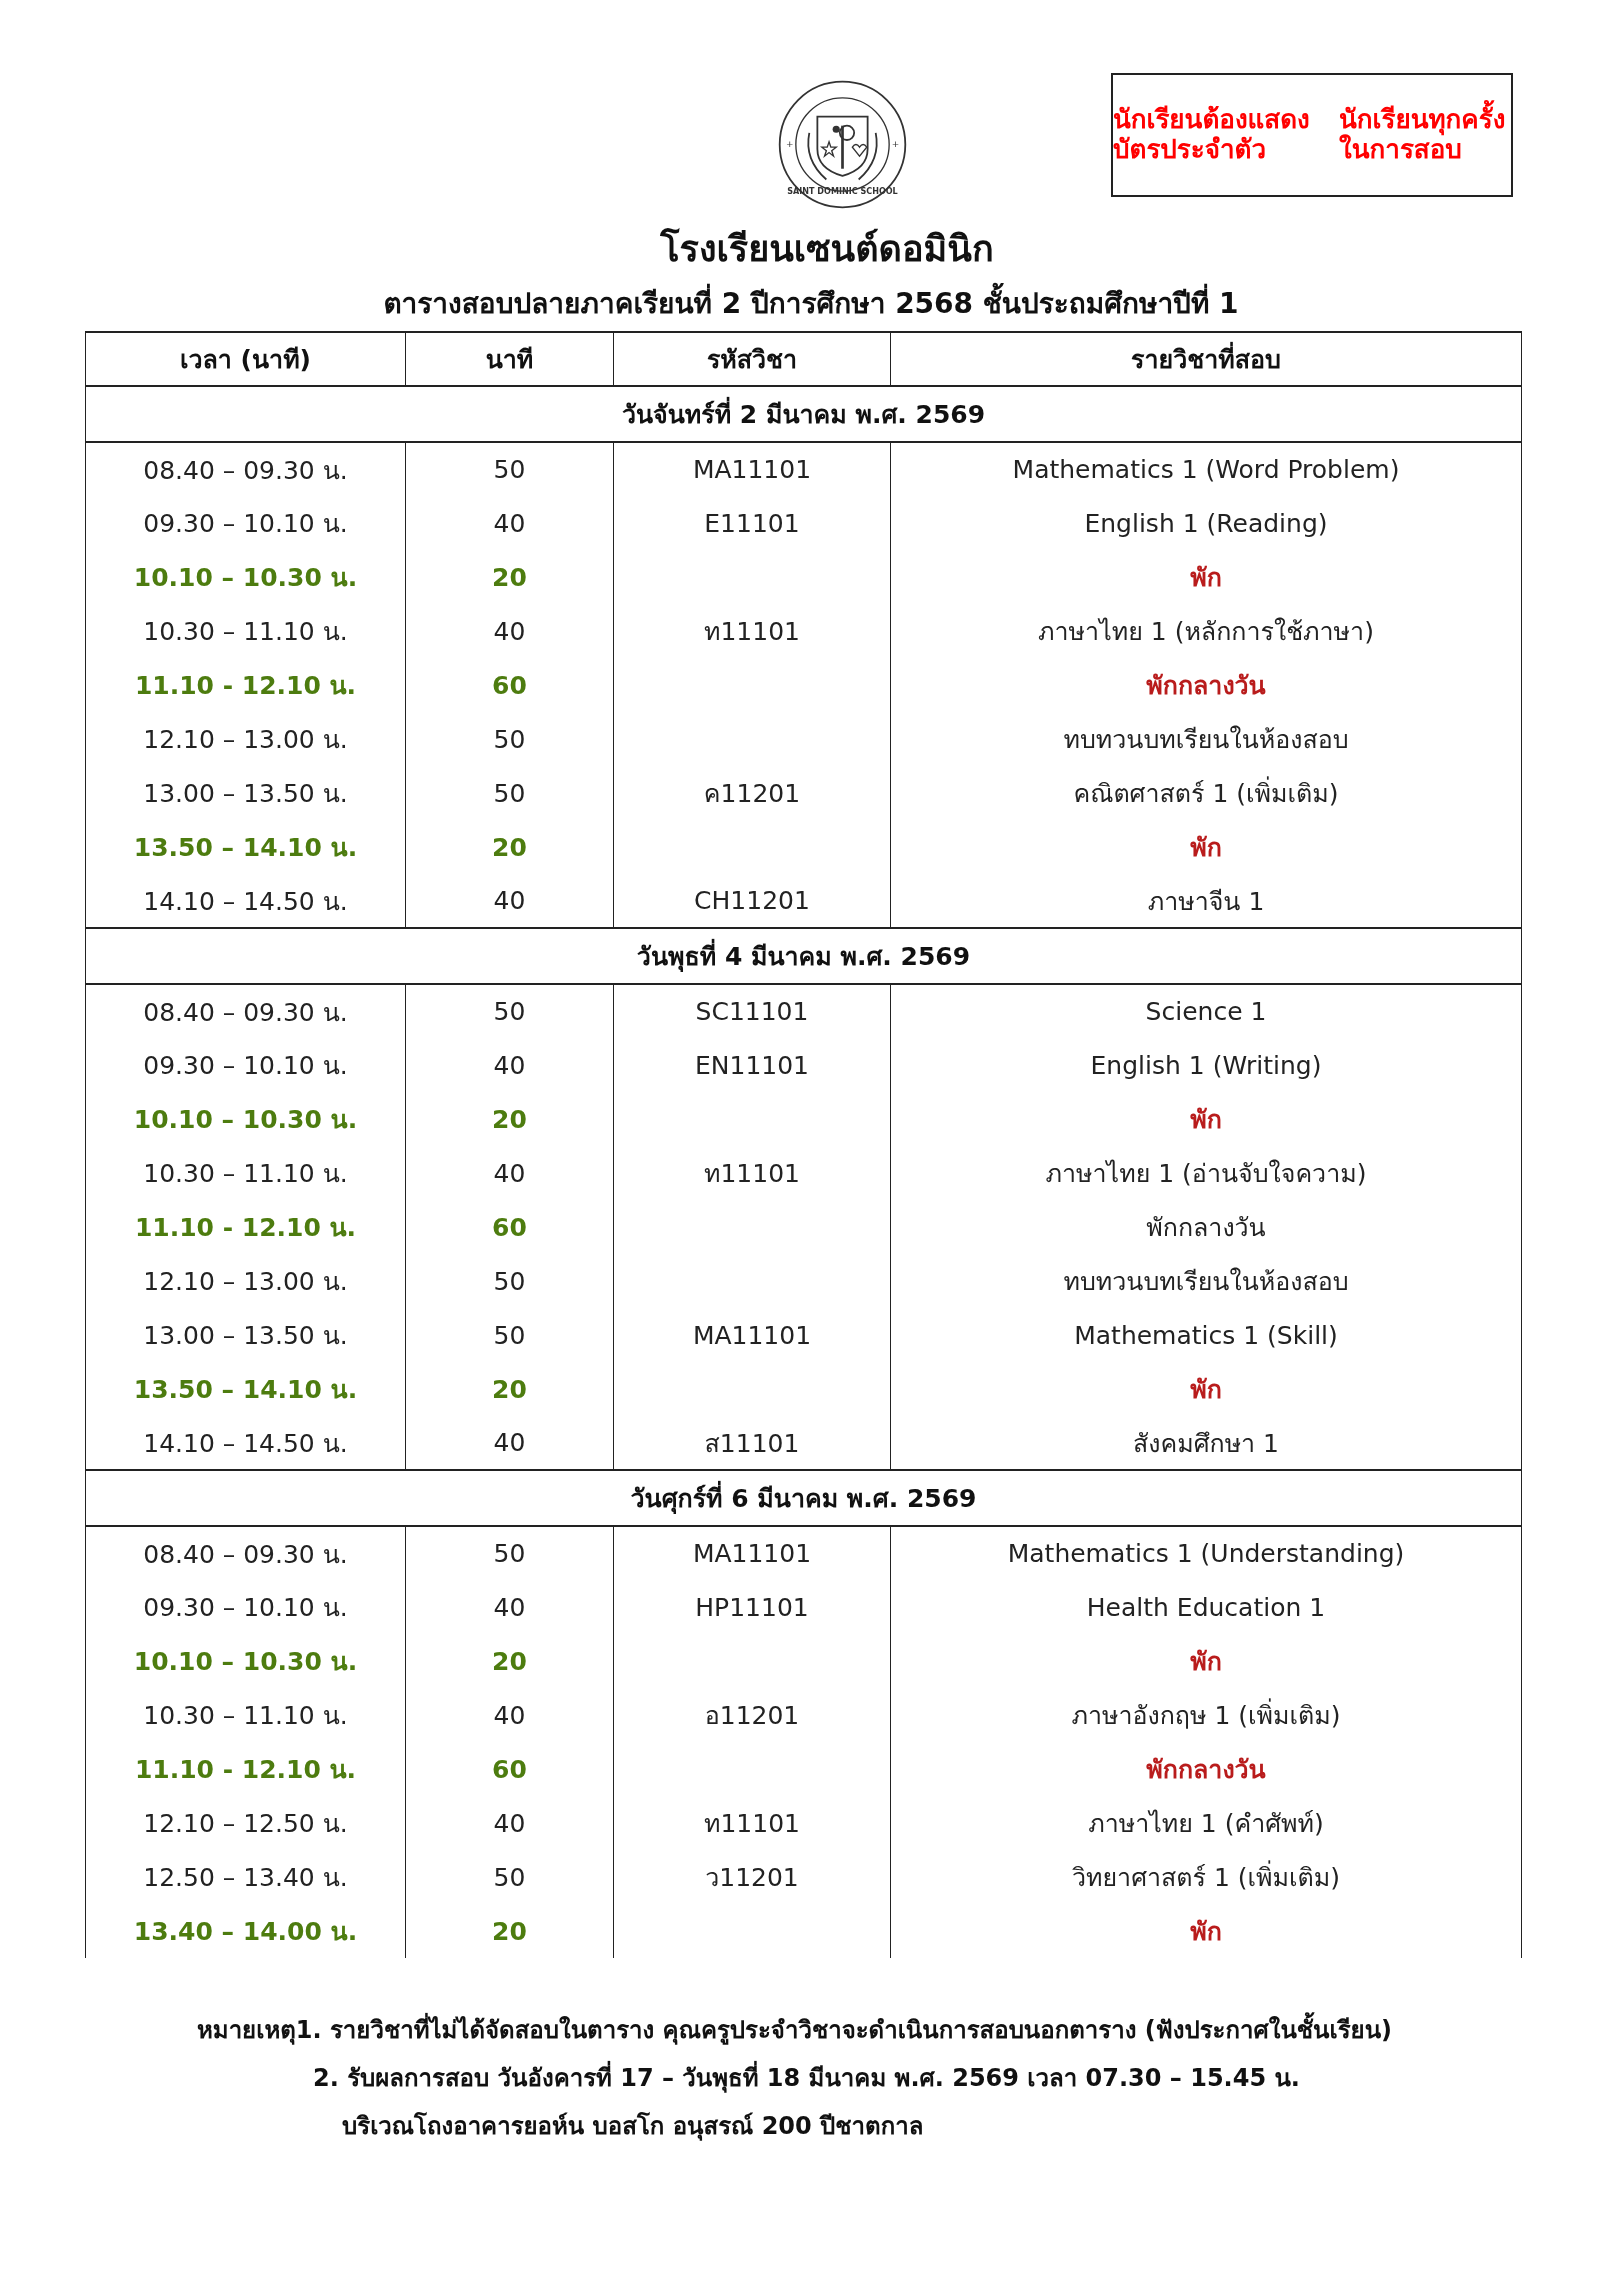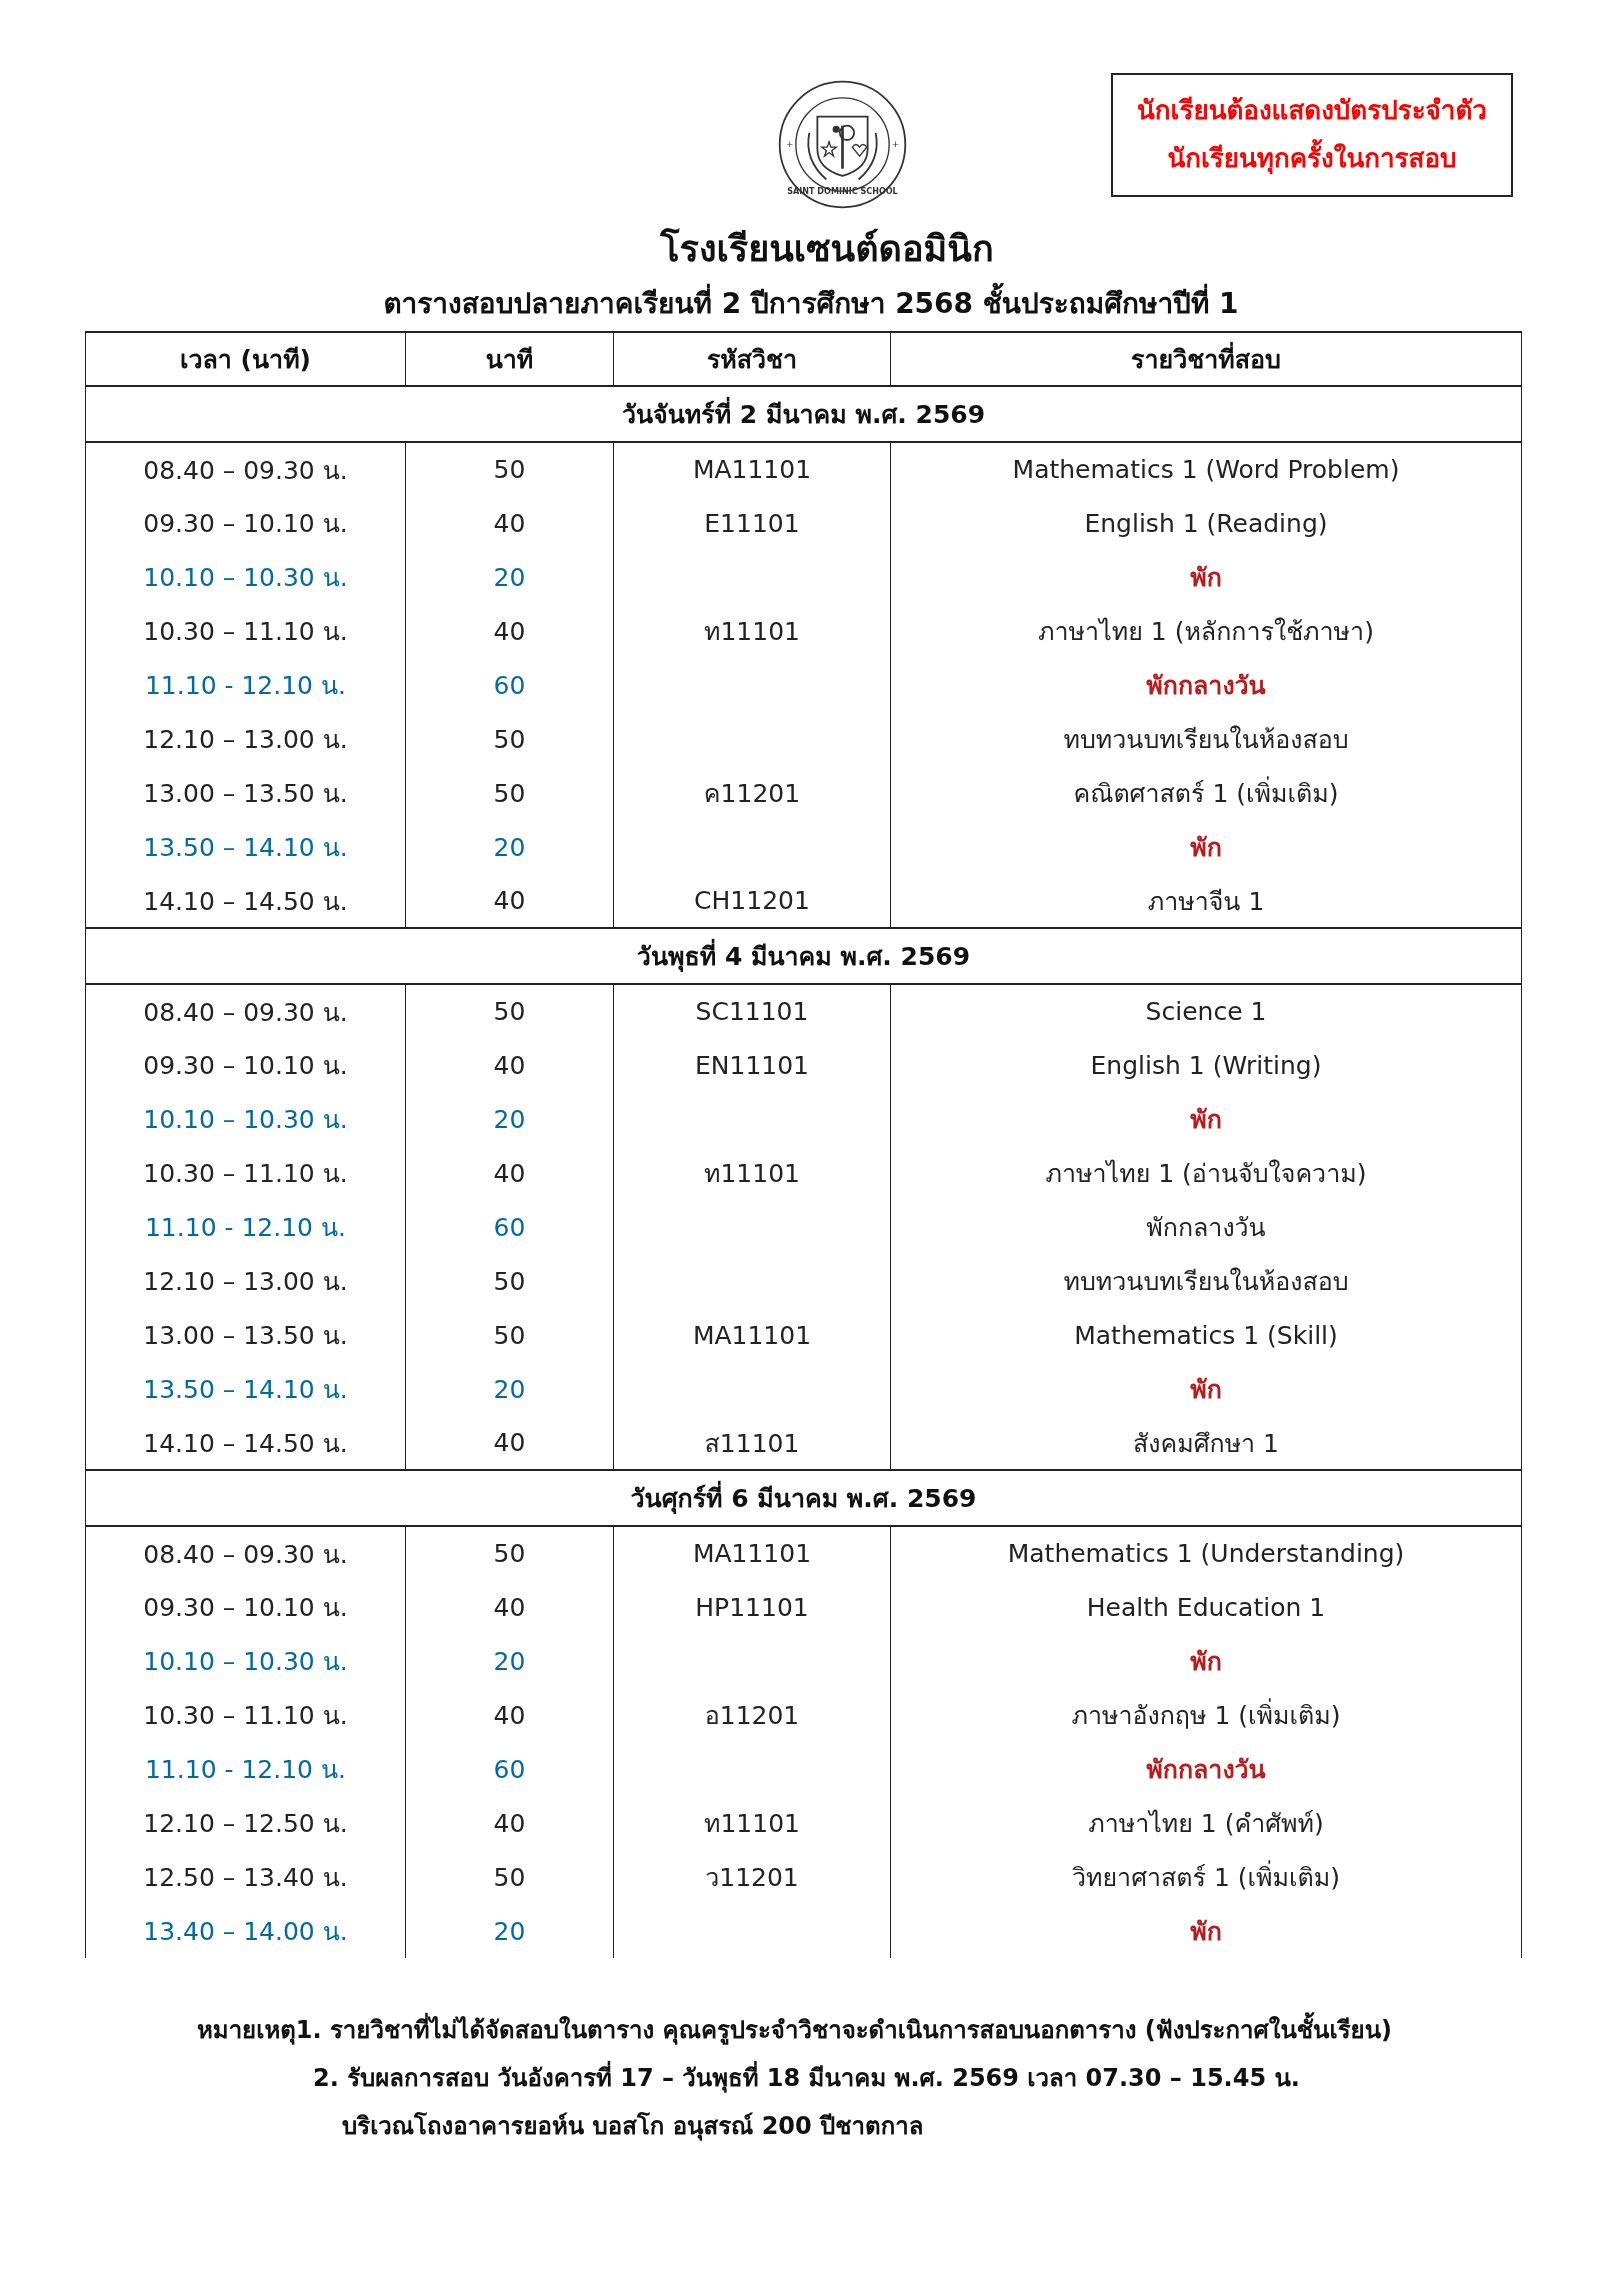--- a/index.html
+++ b/index.html
@@ -13,21 +13,21 @@
     .logo {
       position: absolute;
       left: 777px; top: 79px;
       width: 131px; height: 131px;
     }
     .notice-box {
       position: absolute;
       left: 1111px; top: 73px;
       width: 402px; height: 124px;
       border: 2.7px solid #222222;
-      display: flex; flex-direction: column;
+      display: flex; flex-direction: row;
       align-items: center; justify-content: center;
       gap: 18px;
     }
     .notice-box span {
       color: #ff0000;
       font-weight: bold;
       font-size: 26px;
       line-height: 1.15;
     }
     .school-name {
@@ -75,21 +75,21 @@
       height: 56px;
       font-weight: bold;
       border-top: 2.7px solid #222;
       border-bottom: 2.7px solid #222;
     }
     tr.slot-row td {
       height: 54px;
       font-weight: normal;
       color: #222;
     }
-    tr.slot-row.break td.time, tr.slot-row.break td.mins { font-weight: normal; color: #0369a1; }
+    tr.slot-row.break td.time, tr.slot-row.break td.mins { font-weight: bold; color: #4d7c0f; }
     tr.slot-row td.subject.bold { font-weight: bold; color: #b91c1c; }
     tr.last-row td { border-bottom: 2.7px solid #222; }
     .remarks {
       position: absolute;
       left: 197px; top: 2006px;
       font-weight: bold;
       font-size: 24px;
       line-height: 48px;
     }
     .remarks .label { }

